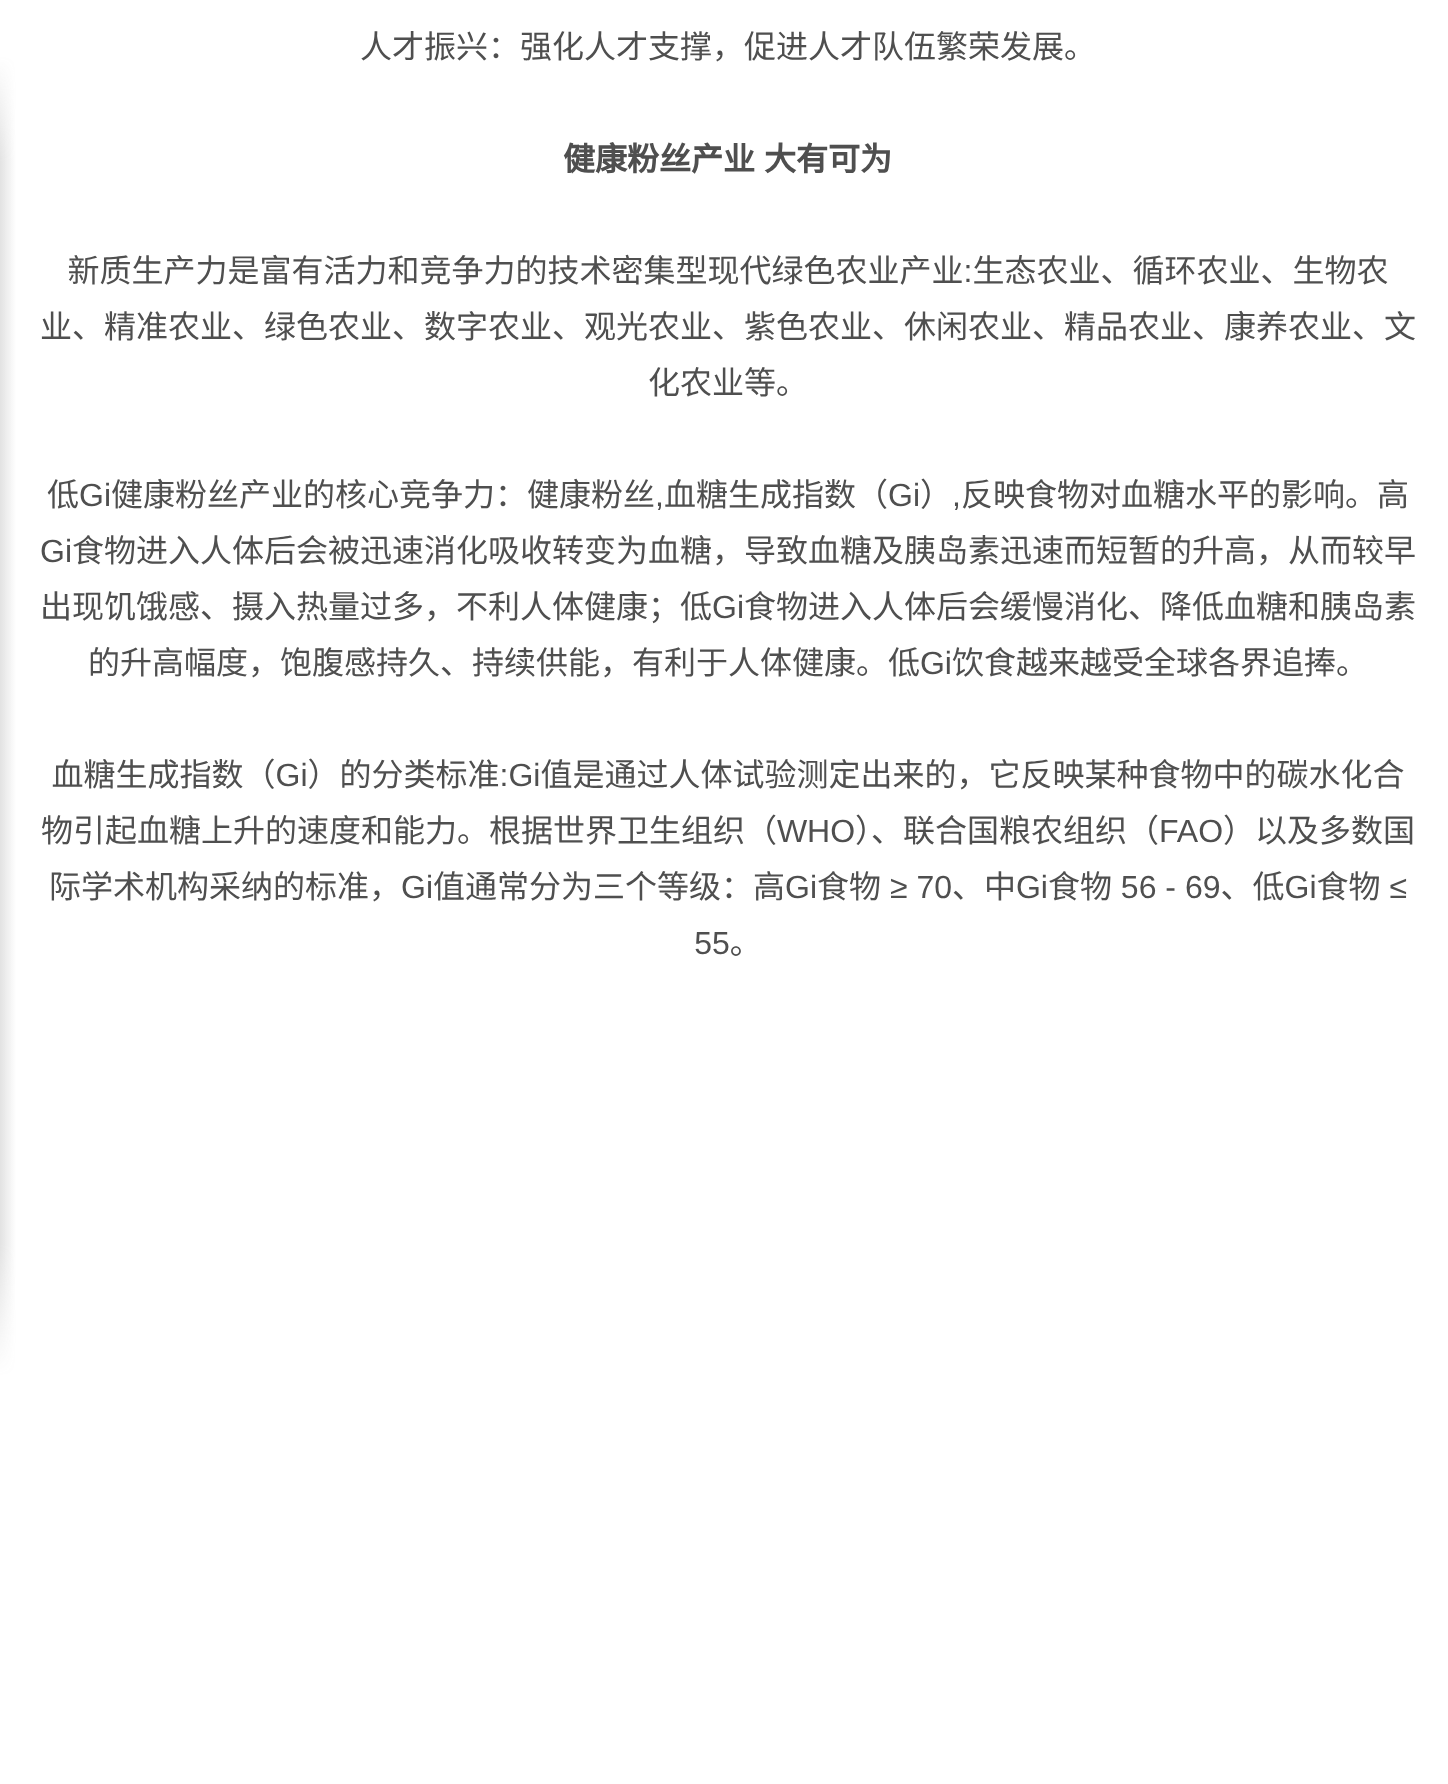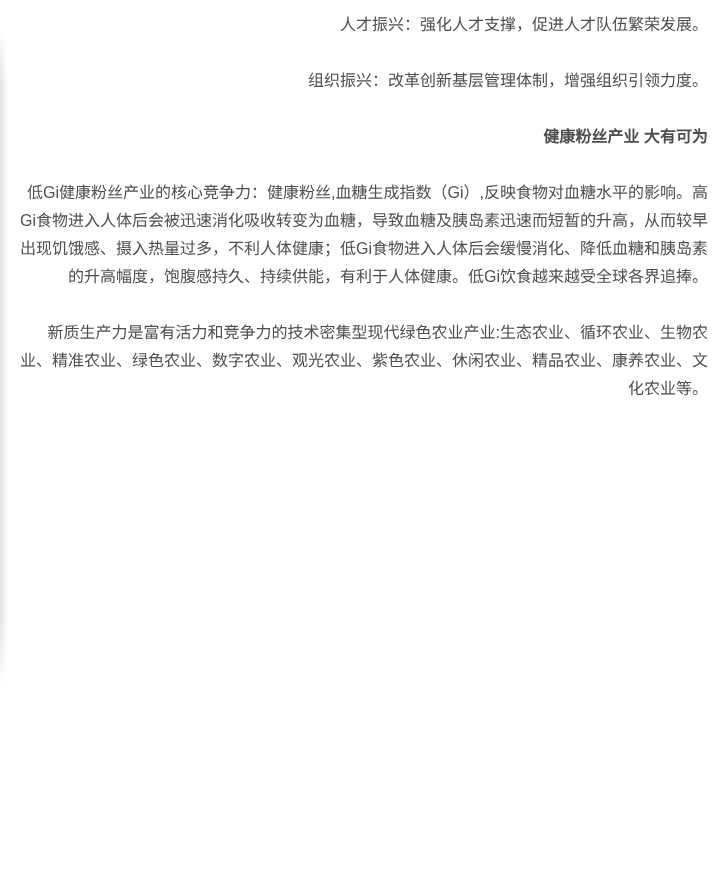--- a/index.html
+++ b/index.html
@@ -26,36 +26,36 @@
     pointer-events: none;
   }
   .article {
     box-sizing: border-box;
     width: 724px;
     padding: 11px 16px 0 20px;
     color: #4f4f4f;
     font-size: 16px;
     line-height: 28px;
     letter-spacing: 0;
-    text-align: right;
+    text-align: center;
   }
   .article p {
     margin: 0 0 28px 0;
     word-break: break-all;
     overflow-wrap: break-word;
   }
   .article p.heading {
     
     font-weight: bold;
   }
 </style>
 </head>
 <body>
 
 <div class="left-edge-shadow"></div>
 
 <div class="article">
   <p>人才振兴：强化人才支撑，促进人才队伍繁荣发展。</p>
-  <p>组织振兴：改革创新基层管理体制，增强组织引领力度。</p>
   <p class="heading">健康粉丝产业 大有可为</p>
+  <p>新质生产力是富有活力和竞争力的技术密集型现代绿色农业产业:生态农业、循环农业、生物农业、精准农业、绿色农业、数字农业、观光农业、紫色农业、休闲农业、精品农业、康养农业、文化农业等。</p>
   <p>低Gi健康粉丝产业的核心竞争力：健康粉丝,血糖生成指数（Gi）,反映食物对血糖水平的影响。高Gi食物进入人体后会被迅速消化吸收转变为血糖，导致血糖及胰岛素迅速而短暂的升高，从而较早出现饥饿感、摄入热量过多，不利人体健康；低Gi食物进入人体后会缓慢消化、降低血糖和胰岛素的升高幅度，饱腹感持久、持续供能，有利于人体健康。低Gi饮食越来越受全球各界追捧。</p>
-  <p>新质生产力是富有活力和竞争力的技术密集型现代绿色农业产业:生态农业、循环农业、生物农业、精准农业、绿色农业、数字农业、观光农业、紫色农业、休闲农业、精品农业、康养农业、文化农业等。</p>
+  <p>血糖生成指数（Gi）的分类标准:Gi值是通过人体试验测定出来的，它反映某种食物中的碳水化合物引起血糖上升的速度和能力。根据世界卫生组织（WHO）、联合国粮农组织（FAO）以及多数国际学术机构采纳的标准，Gi值通常分为三个等级：高Gi食物 ≥ 70、中Gi食物 56 - 69、低Gi食物 ≤ 55。</p>
 </div>
 
 </body></html>

